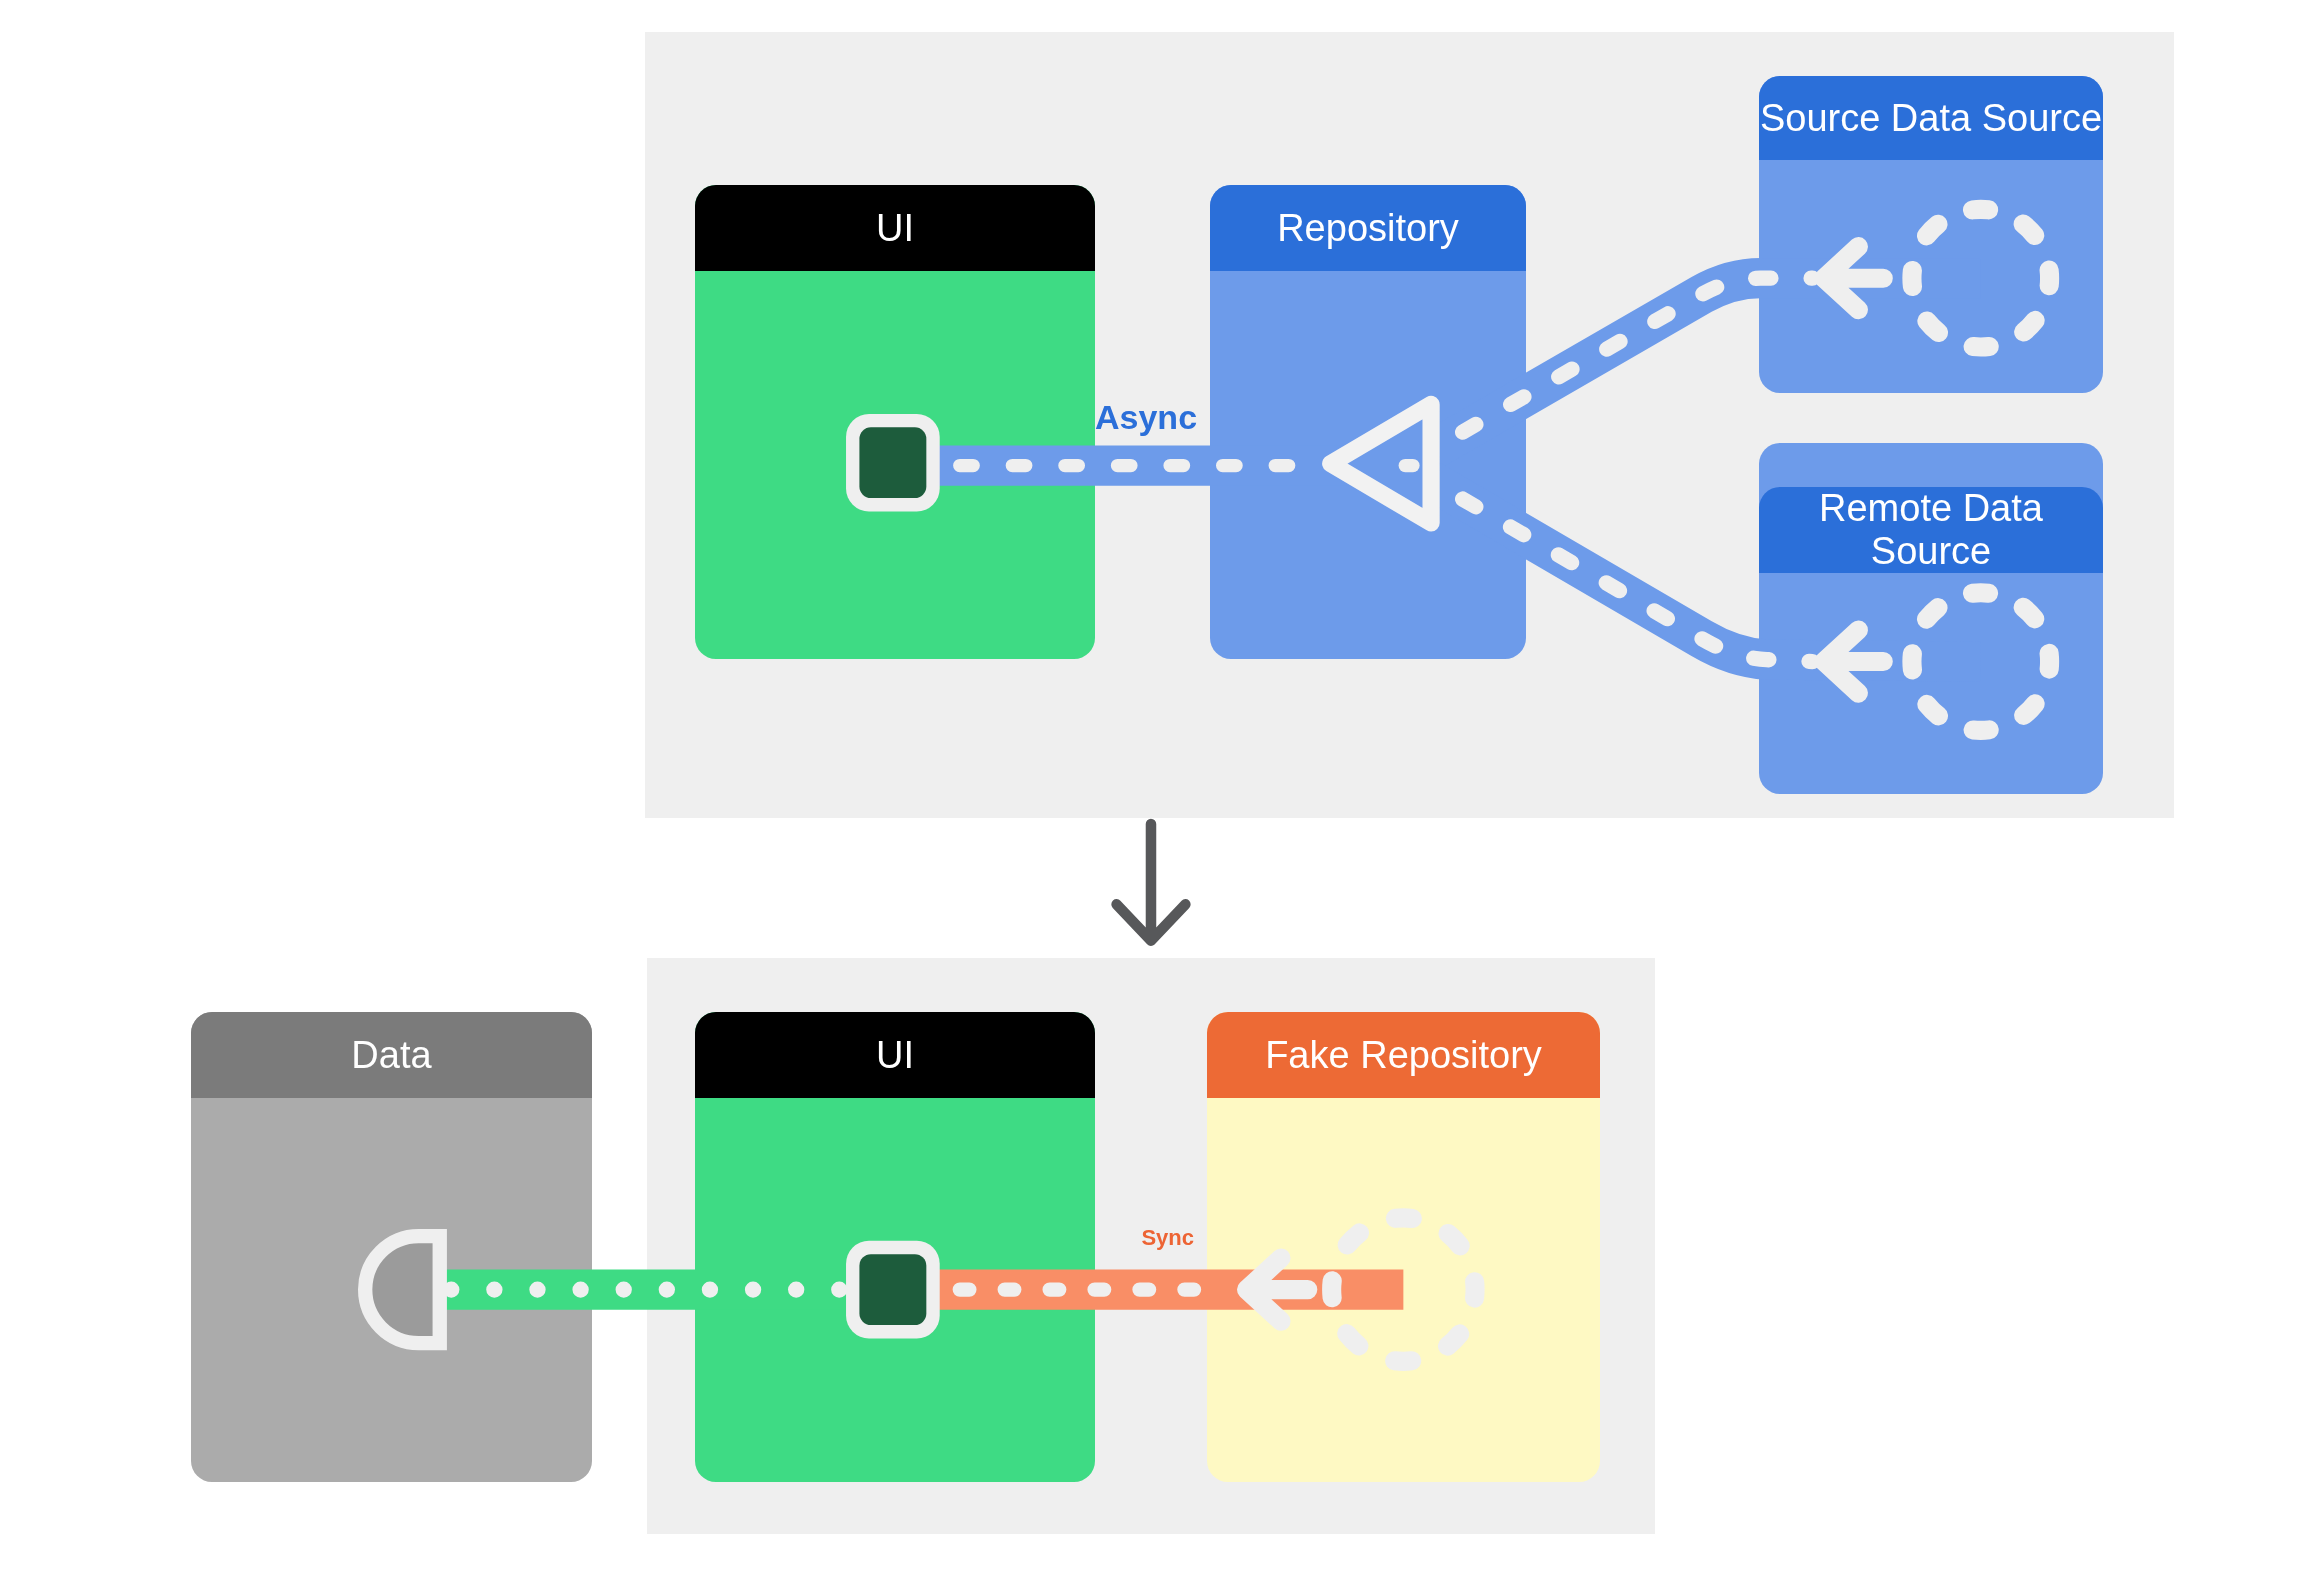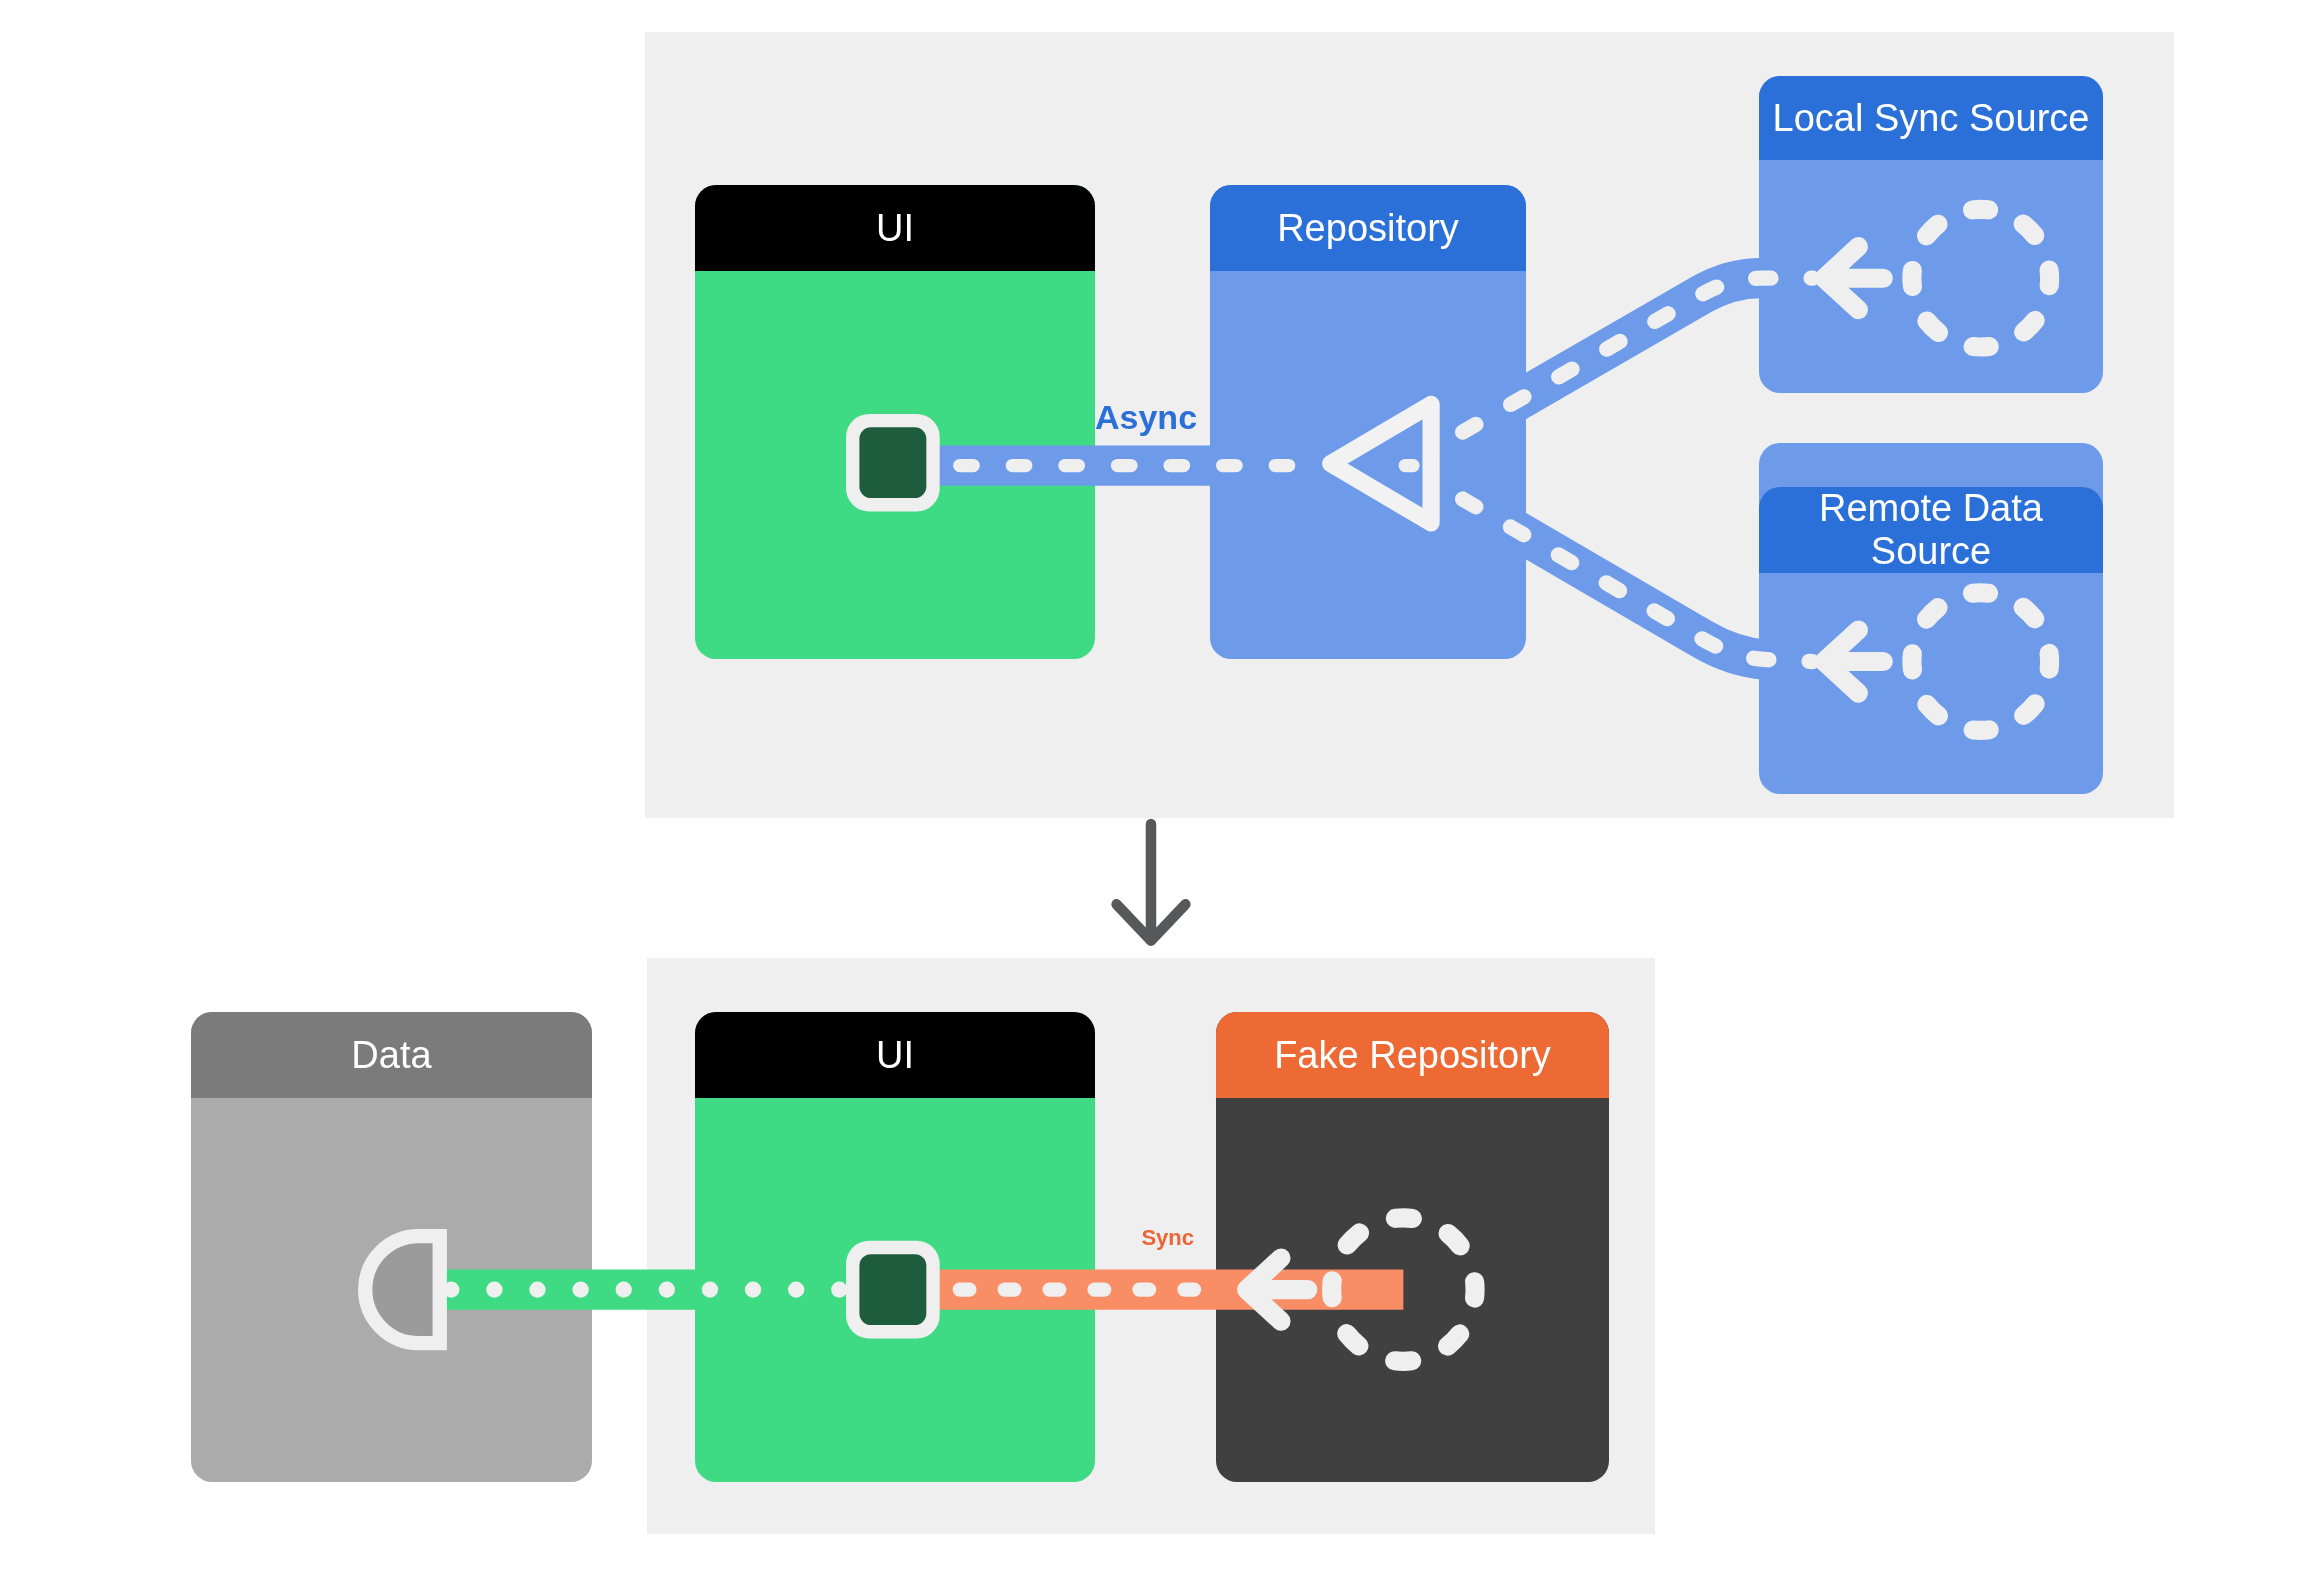--- a/index.html
+++ b/index.html
@@ -8,21 +8,21 @@
   .box{position:absolute;border-radius:21px;}
   .hdr{position:absolute;top:0;left:0;right:0;height:86px;border-radius:21px 21px 0 0;
        color:#ffffff;font-size:38px;line-height:1.12;display:flex;align-items:center;
        justify-content:center;text-align:center;font-weight:400;}
   .hdr.pad{padding:0 25px;left:0;right:0;box-sizing:border-box;margin-top:44px;}
   
   .ui-box{background:#3edb84;}        .ui-box .hdr{background:#000000;}
   .repo-box{background:#6d9bea;}      .repo-box .hdr{background:#2b6fd9;}
   .src-box{background:#6d9bea;}       .src-box .hdr{background:#2b6fd9;}
   .test-box{background:#ababab;}      .test-box .hdr{background:#7b7b7b;}
-  .fake-box{background:#404040;margin-left:9px;}      .fake-box .hdr{background:#ed6a35;}
+  .fake-box{background:#fef9c3;}      .fake-box .hdr{background:#ed6a35;}
   .conn-label{position:absolute;width:99px;text-align:right;font-weight:700;font-size:34px;}
   .async{color:#2b6fd9;}
   .sync{color:#ed6434;font-size:22px;}
   svg.overlay{position:absolute;left:0;top:0;z-index:5;pointer-events:none;}
   .lbl{z-index:6;}
 </style>
 </head>
 <body>
 
 <div class="canvas">
@@ -32,21 +32,21 @@
 
   <div class="box ui-box" style="left:695px;top:185px;width:400px;height:474px;">
     <div class="hdr">UI</div>
   </div>
 
   <div class="box repo-box" style="left:1210px;top:185px;width:316px;height:474px;">
     <div class="hdr">Repository</div>
   </div>
 
   <div class="box src-box" style="left:1759px;top:76px;width:344px;height:317px;">
-    <div class="hdr" style="height:84px;">Local Sync Source</div>
+    <div class="hdr" style="height:84px;">Source Data Source</div>
   </div>
 
   <div class="box src-box" style="left:1759px;top:443px;width:344px;height:351px;">
     <div class="hdr pad">Remote Data Source</div>
   </div>
 
   <div class="box test-box" style="left:191px;top:1012px;width:401px;height:470px;">
     <div class="hdr">Data</div>
   </div>
 

